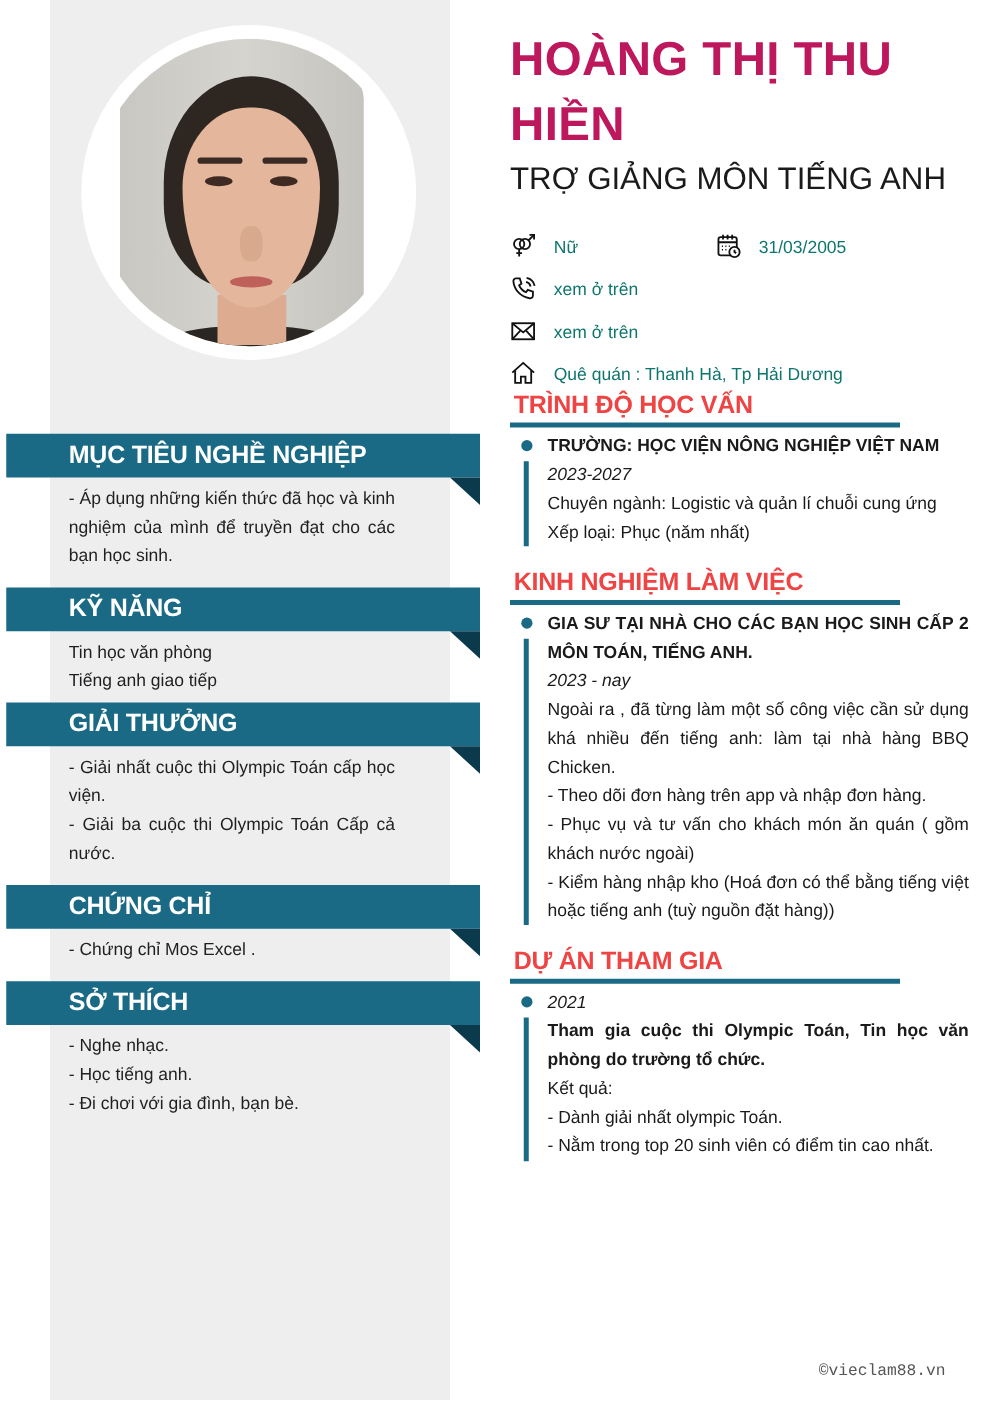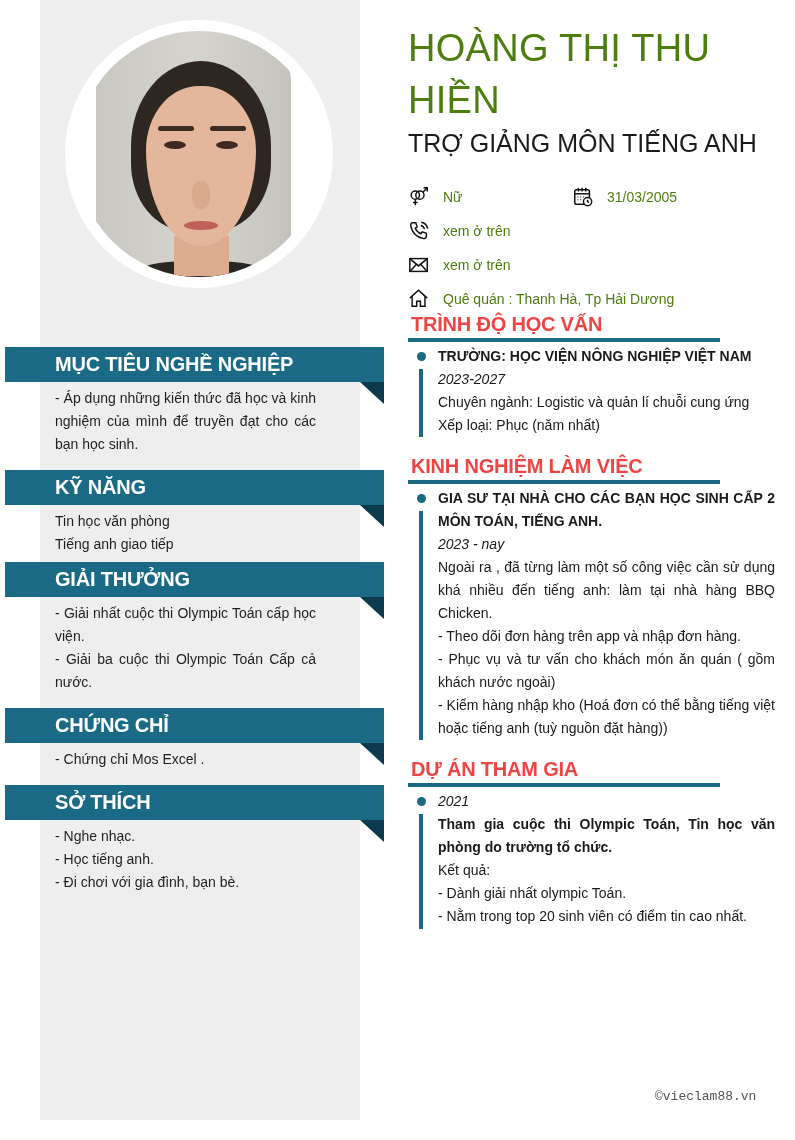--- a/index.html
+++ b/index.html
@@ -20,24 +20,24 @@
   .neck { position: absolute; left: 98px; top: 205px; width: 55px; height: 40px; background: #dcab90; }
   .shirt { position: absolute; left: 60px; top: 230px; width: 130px; height: 30px; border-radius: 40% 40% 0 0; background: #2a2623; }
 
   .ribbon { position: absolute; left: 5px; width: 379px; height: 35px; background: #1a6a86; }
   .ribbon-fold { position: absolute; left: 360px; width: 0; height: 0; border-top: 22px solid #0b3a4c; border-left: 24px solid transparent; }
   .ribbon-title { position: absolute; left: 50px; top: 0; height: 35px; line-height: 35px; color: #ffffff; font-weight: bold; font-size: 20px; letter-spacing: -0.2px; }
 
   .left-text { position: absolute; left: 55px; width: 261px; font-size: 14px; line-height: 23px; color: #1f1f1f; text-align: justify; }
   .left-text p { margin: 0; }
 
-  .name { position: absolute; left: 408px; top: 22px; width: 380px; font-weight: normal; font-size: 38px; line-height: 52px; color: #4d7c0f; letter-spacing: 0.3px; }
+  .name { position: absolute; left: 408px; top: 22px; width: 380px; font-weight: bold; font-size: 38px; line-height: 52px; color: #be185d; letter-spacing: 0.3px; }
   .job-title { position: absolute; left: 408px; top: 126px; font-size: 25px; line-height: 34px; color: #1a1a1a; }
 
-  .contact-row { position: absolute; display: flex; align-items: center; font-size: 14px; color: #4d7c0f; }
+  .contact-row { position: absolute; display: flex; align-items: center; font-size: 14px; color: #0f766e; }
   .contact-row .ico { width: 22px; height: 22px; margin-right: 13px; display: inline-flex; align-items: center; justify-content: center; }
   .contact-row svg { width: 22px; height: 22px; }
 
   .sec-title { position: absolute; left: 411px; font-weight: bold; font-size: 20px; line-height: 26px; color: #ef4444; letter-spacing: -0.2px; }
   .sec-rule { position: absolute; left: 408px; width: 312px; height: 4px; background: #1a6a86; }
 
   .tl-bar { position: absolute; left: 419px; width: 4px; background: #1a6a86; }
   .tl-dot { position: absolute; left: 417px; width: 9px; height: 9px; border-radius: 50%; background: #1a6a86; }
 
   .entry { position: absolute; left: 438px; width: 337px; font-size: 14px; line-height: 23px; color: #1a1a1a; text-align: justify; }

